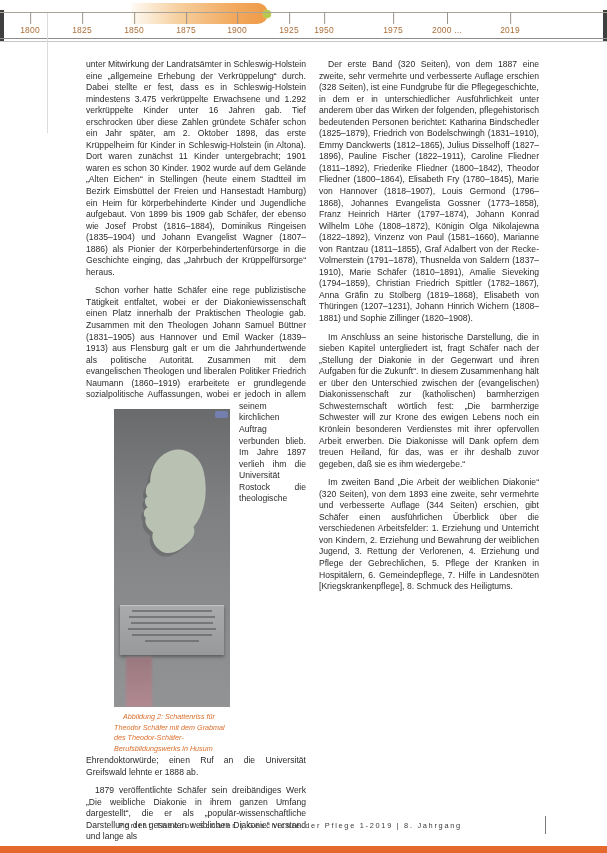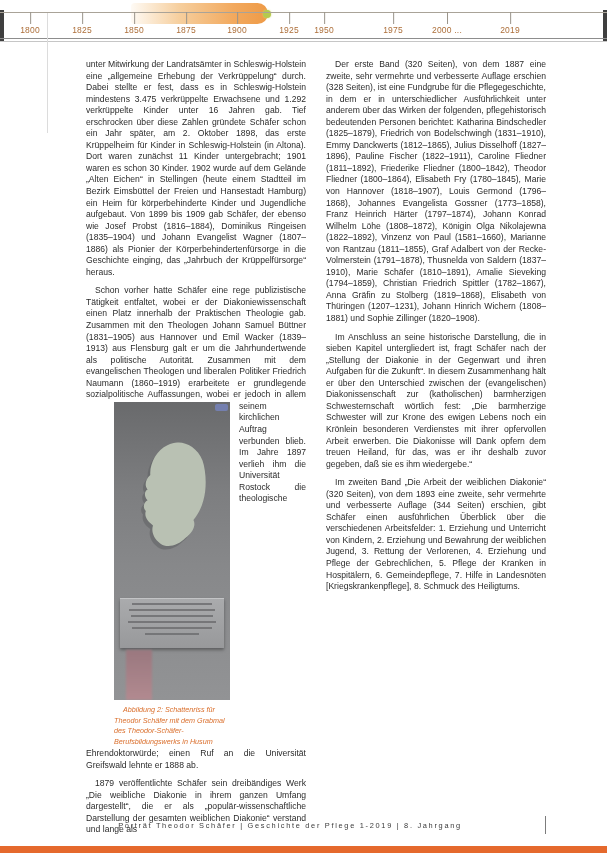--- a/index.html
+++ b/index.html
@@ -29,29 +29,29 @@
     position:absolute;left:0;top:38px;width:607px;height:2px;
     border-top:1px solid #8d8d8d;border-bottom:1px solid #c6c6c6;
   }
   .crop-mark{position:absolute;top:10px;width:4px;height:32px;background:#3f3f3f;}
   .crop-mark.left{left:0;}
   .crop-mark.right{right:0;}
   .fold-line{position:absolute;left:47px;top:13px;width:1px;height:120px;background:#dcdcdc;}
   
   .content{
     position:absolute;left:86px;top:59px;width:454px;
-    display:flex;gap:20px;
+    display:flex;gap:13px;
     font-size:8.6px;line-height:11.55px;text-align:justify;
     hyphens:auto;-webkit-hyphens:auto;
   }
   .col{width:220px;flex:0 0 220px;}
   .para{margin:0 0 7px 0;}
   .para.indent{text-indent:9px;}
   
-  .fig{float:left;width:116px;margin:1px 9px 0 0;display:block;padding-left:28px;}
+  .fig{float:left;width:116px;margin:8px 9px 0 0;display:block;padding-left:28px;}
   .photo{
     position:relative;width:116px;height:298px;overflow:hidden;
     background:linear-gradient(180deg,#696a6c 0%,#7d7e80 30%,#87888a 55%,#929395 100%);
   }
   .photo-blue{position:absolute;right:2px;top:2px;width:13px;height:7px;border-radius:2px;background:#7583bb;opacity:.85;}
   .silhouette{position:absolute;left:12px;top:34px;width:90px;height:132px;}
   .plaque{
     position:absolute;left:6px;top:196px;width:104px;height:50px;
     background:linear-gradient(180deg,#aaabad,#98999b);
     box-shadow:inset 0 1px 0 #c3c4c6,0 2px 3px rgba(0,0,0,.35);

